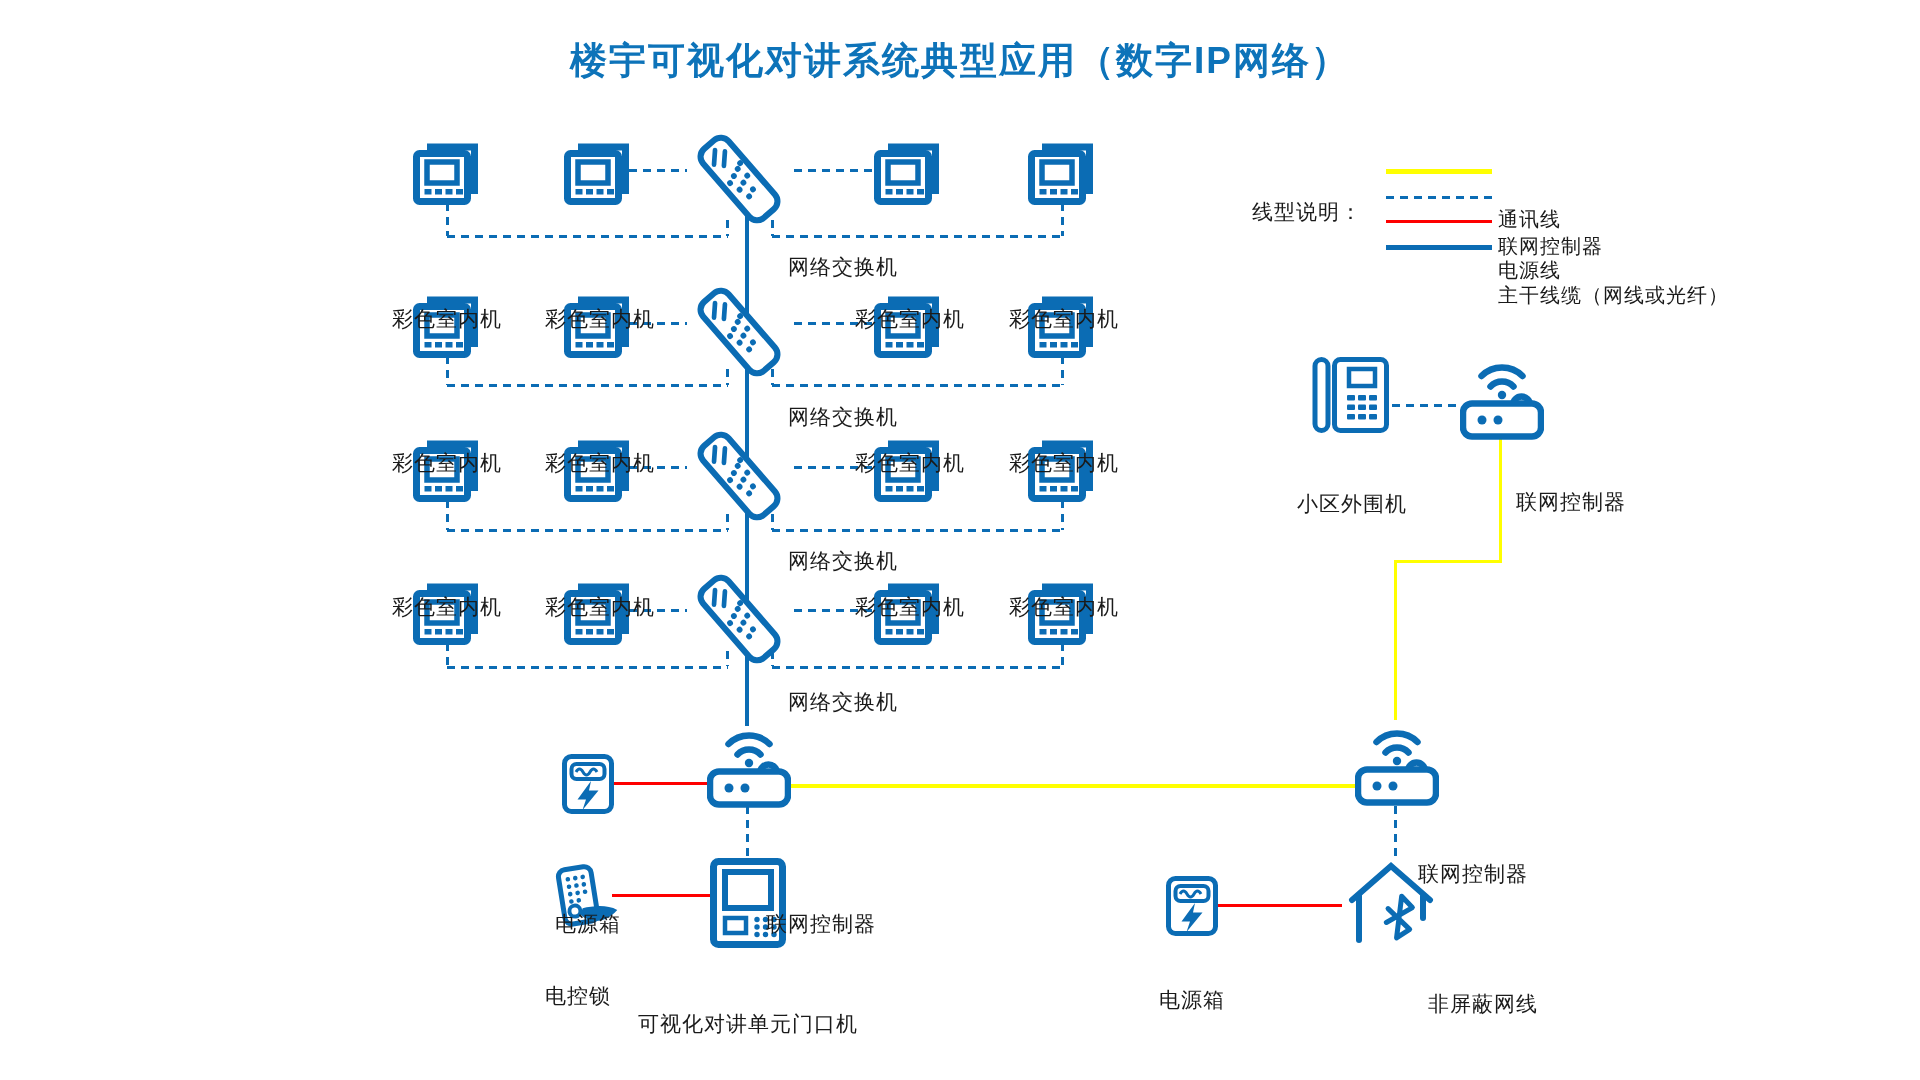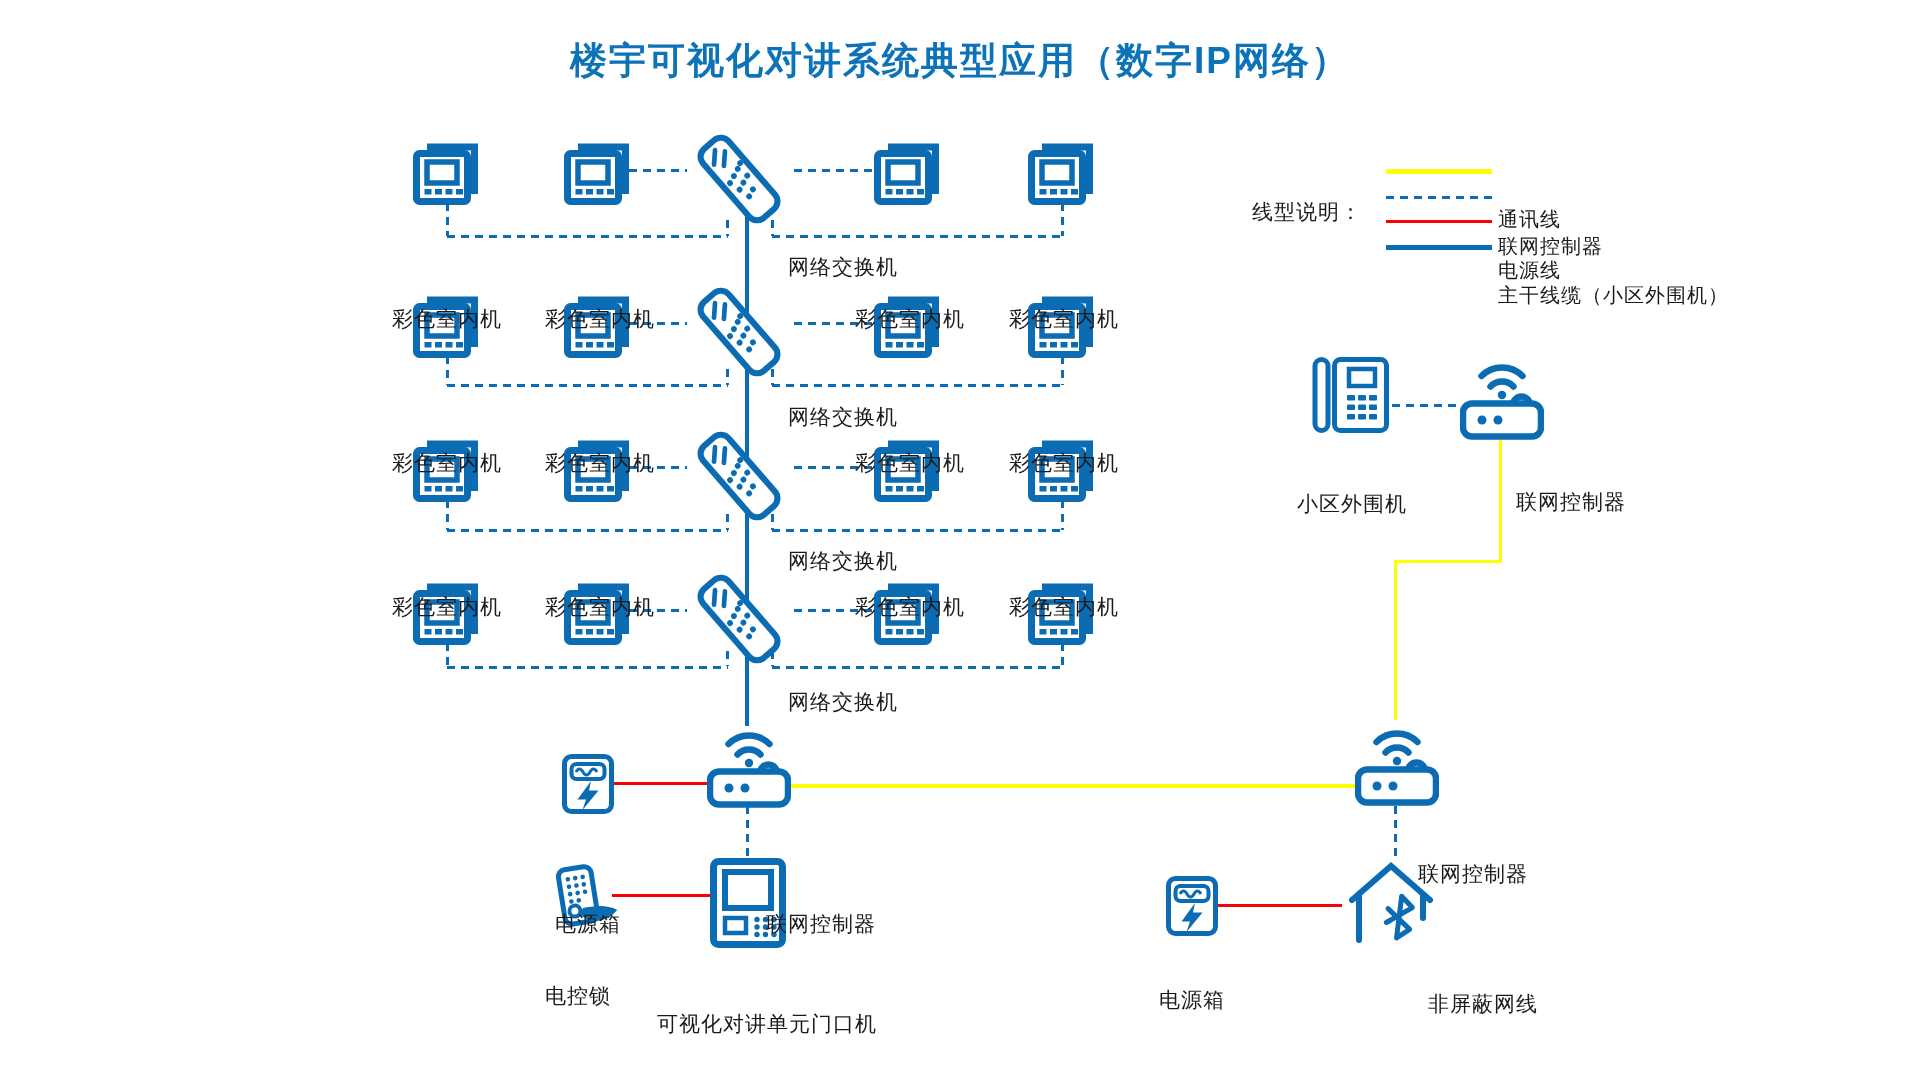--- a/index.html
+++ b/index.html
@@ -142,21 +142,21 @@
   <div class="title">楼宇可视化对讲系统典型应用（数字IP网络）</div>
 
   <div class="lbl" style="left:1252px;top:150px;font-size:21px;">线型说明：</div>
   <div class="legend-line" style="left:1386px;top:169px;height:5px;background:#ffff00;"></div>
   <div class="legend-line hdash" style="left:1386px;top:196px;"></div>
   <div class="legend-line" style="left:1386px;top:220px;height:3px;background:#fe0000;"></div>
   <div class="legend-line" style="left:1386px;top:245px;height:5px;background:#0b6cb4;"></div>
   <div class="lbl" style="left:1498px;top:158px;font-size:20px;">通讯线</div>
   <div class="lbl" style="left:1498px;top:185px;font-size:20px;">联网控制器</div>
   <div class="lbl" style="left:1498px;top:209px;font-size:20px;">电源线</div>
-  <div class="lbl" style="left:1498px;top:234px;font-size:20px;">主干线缆（小区外围机）</div>
+  <div class="lbl" style="left:1498px;top:234px;font-size:20px;">主干线缆（网线或光纤）</div>
 
   <div class="trunk" style="left:745px;top:168px;height:558px;"></div>
 
   <div class="vdash" style="left:446px;top:203px;height:33px;"></div>
   <div class="vdash" style="left:1061px;top:203px;height:33px;"></div>
   <div class="hdash" style="left:447px;top:235px;width:281px;"></div>
   <div class="hdash" style="left:772px;top:235px;width:291px;"></div>
   <div class="vdash" style="left:726px;top:220px;height:16px;"></div>
   <div class="vdash" style="left:771px;top:220px;height:16px;"></div>
   <div class="hdash" style="left:629px;top:169px;width:58px;"></div>
@@ -288,21 +288,21 @@
   <svg class="icon" style="left:710px;top:858px;width:76px;height:90px;">
       <use href="#sym-door"></use>
     </svg>
   <svg class="icon" style="left:554px;top:864px;width:66px;height:68px;">
       <use href="#sym-lock"></use>
     </svg>
 
   <div class="lbl c" style="left:528px;top:862px;width:120px;">电源箱</div>
   <div class="lbl" style="left:766px;top:862px;">联网控制器</div>
   <div class="lbl c" style="left:518px;top:934px;width:120px;">电控锁</div>
-  <div class="lbl c" style="left:637px;top:962px;width:260px;">可视化对讲单元门口机</div>
+  <div class="lbl c" style="left:618px;top:962px;width:260px;">可视化对讲单元门口机</div>
 
   <div class="hdash" style="left:1392px;top:404px;width:68px;"></div>
   <div class="vline yellow" style="left:1499px;top:436px;height:126px;"></div>
   <div class="hline yellow" style="left:1394px;top:560px;width:108px;"></div>
   <div class="vline yellow" style="left:1394px;top:560px;height:160px;"></div>
 
   <svg class="icon" style="left:1312px;top:354px;width:78px;height:82px;">
       <use href="#sym-phone"></use>
     </svg>
   <svg class="icon" style="left:1460px;top:346px;width:84px;height:94px;">

